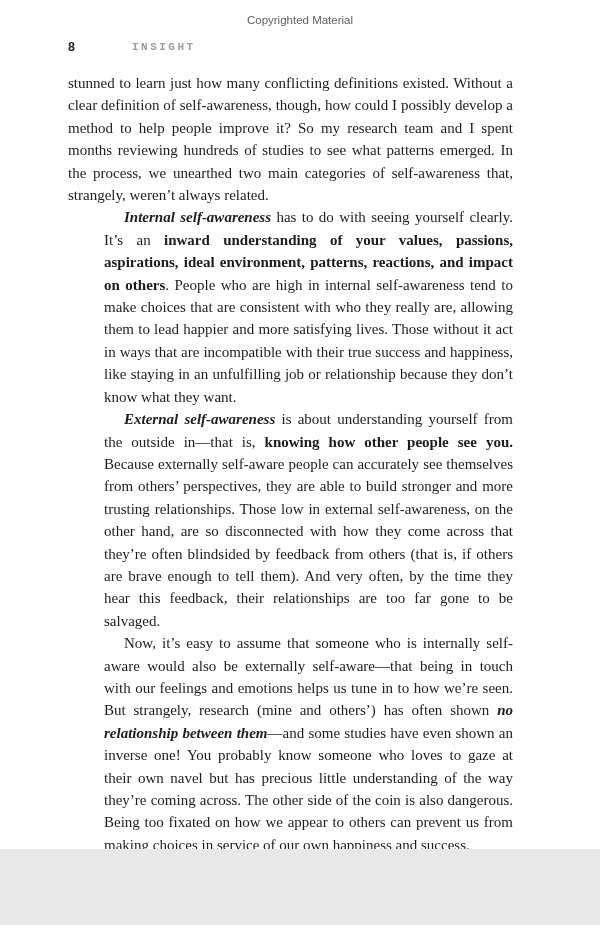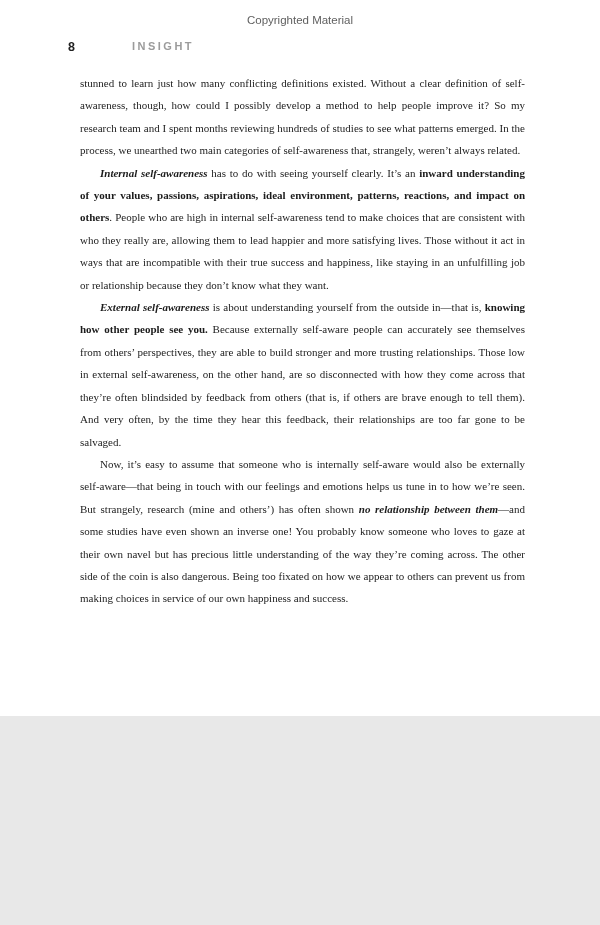--- a/index.html
+++ b/index.html
@@ -3,21 +3,21 @@
 <meta charset="utf-8">
 <style>
   html, body {
     margin: 0;
     padding: 0;
     background: #e8e8e8;
   }
   .page {
     position: relative;
     width: 600px;
-    height: 716px;
+    height: 849px;
     margin: 0 auto;
     background: #ffffff;
     overflow: hidden;
     font-family: "Liberation Serif", "DejaVu Serif", serif;
     color: #1c1c1c;
   }
   .copyright {
     position: absolute;
     left: 0;
     width: 100%;
@@ -35,47 +35,48 @@
     left: 68px;
     right: 88px;
   }
   .page-number {
     font-family: "Liberation Sans", "DejaVu Sans", sans-serif;
     font-size: 12.5px;
     font-weight: bold;
     color: #222222;
   }
   .book-title {
-    font-family: Liberation Sans, sans-serif;
+    font-family: Liberation Mono, monospace;
     font-size: 11px;
     font-weight: bold;
     letter-spacing: 2.5px;
     color: #9b9b9b;
     margin-left: 13px;
     vertical-align: 1px;
     padding-left: 44px;
   }
 
   .body-text {
     position: absolute;
     top: 72px;
-    left: 80px;
+    left: 68px;
     width: 445px;
     text-align: justify;
-    font-size: 11px;
+    font-size: 15px;
     line-height: 22.4px;
     hyphens: auto;
     -webkit-hyphens: auto;
   }
   .body-text p {
     margin: 0;
     padding: 0;
   }
   .body-text p.indent {
     text-indent: 20px;
+    margin-left: 36px;
   }
   .seg-normal      { font-style: normal;  font-weight: normal; }
   .seg-bold        { font-style: normal;  font-weight: bold; }
   .seg-italic      { font-style: italic;  font-weight: bold; }
   .seg-bold-italic { font-style: italic;  font-weight: bold; }
 </style>
 </head>
 <body>
 
 <div class="page">

